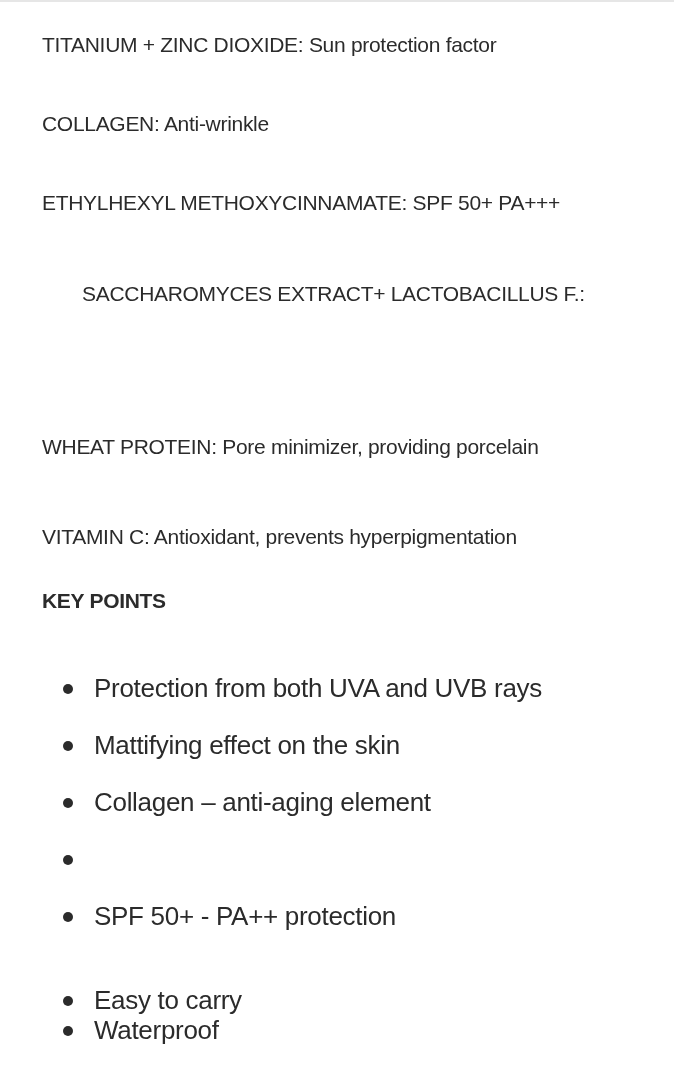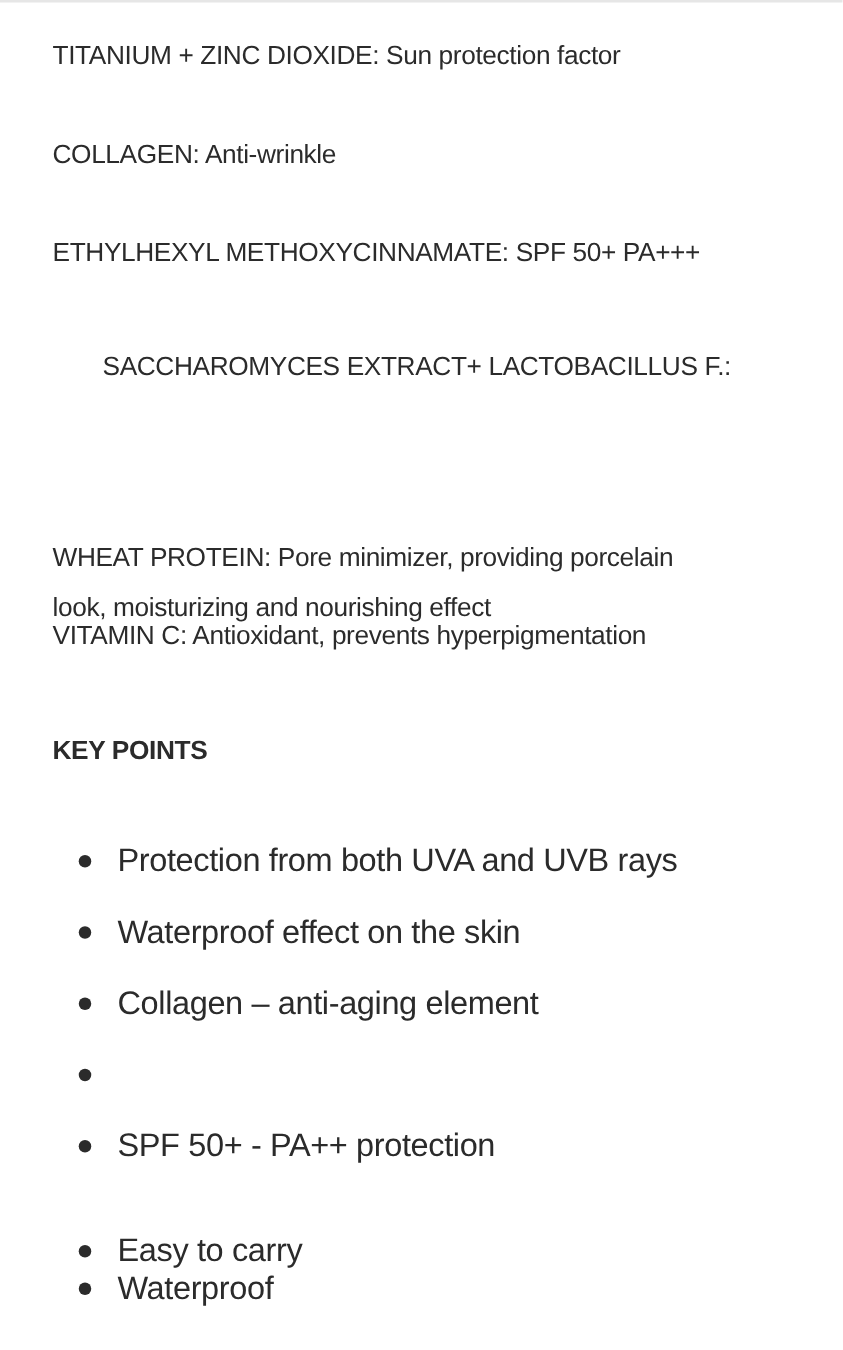--- a/index.html
+++ b/index.html
@@ -104,38 +104,37 @@
 
   <div class="ingredient" style="top:274px;margin-left:40px;">
     <div>SACCHAROMYCES EXTRACT+ LACTOBACILLUS F.:</div>
   </div>
 
   <div class="ingredient" style="top:382px;margin-top:45px;">
     <div>
       <span>WHEAT PROTEIN:</span>
       <span>Pore minimizer, providing porcelain</span>
     </div>
-    <div>look, moisturizing and nourishing effect</div>
   </div>
 
-  <div class="ingredient" style="top:489px;">
+  <div class="ingredient" style="top:517px;">
     <span>VITAMIN C:</span>
     <span>Antioxidant, prevents hyperpigmentation</span>
   </div>
 
   <div class="heading">KEY POINTS</div>
 
   <ul class="kp-list">
     <li class="kp-item" style="top:673px;">
       <span class="bullet"></span>
       <span class="kp-text">Protection from both UVA and UVB rays</span>
     </li>
     <li class="kp-item" style="top:730px;">
       <span class="bullet"></span>
-      <span class="kp-text">Waterproof effect on the skin</span>
+      <span class="kp-text">Mattifying effect on the skin</span>
     </li>
     <li class="kp-item" style="top:787px;">
       <span class="bullet"></span>
       <span class="kp-text">Collagen – anti-aging element</span>
     </li>
     <li class="kp-item" style="top:844px;">
       <span class="bullet"></span>
     </li>
     <li class="kp-item" style="top:901px;">
       <span class="bullet"></span>

